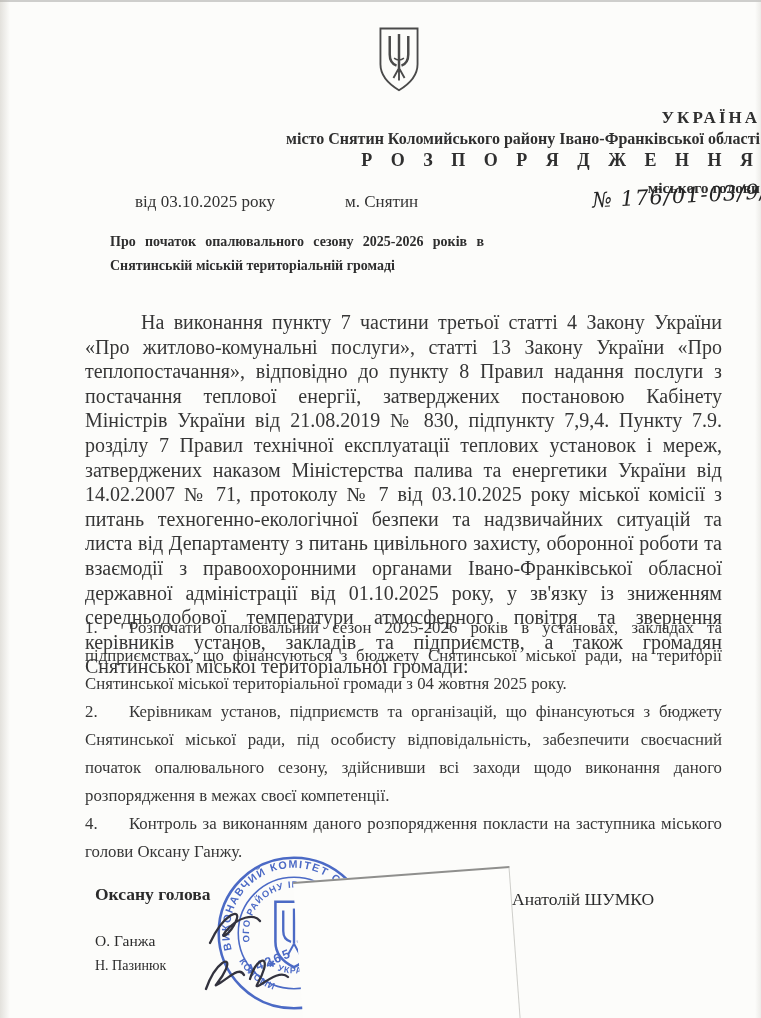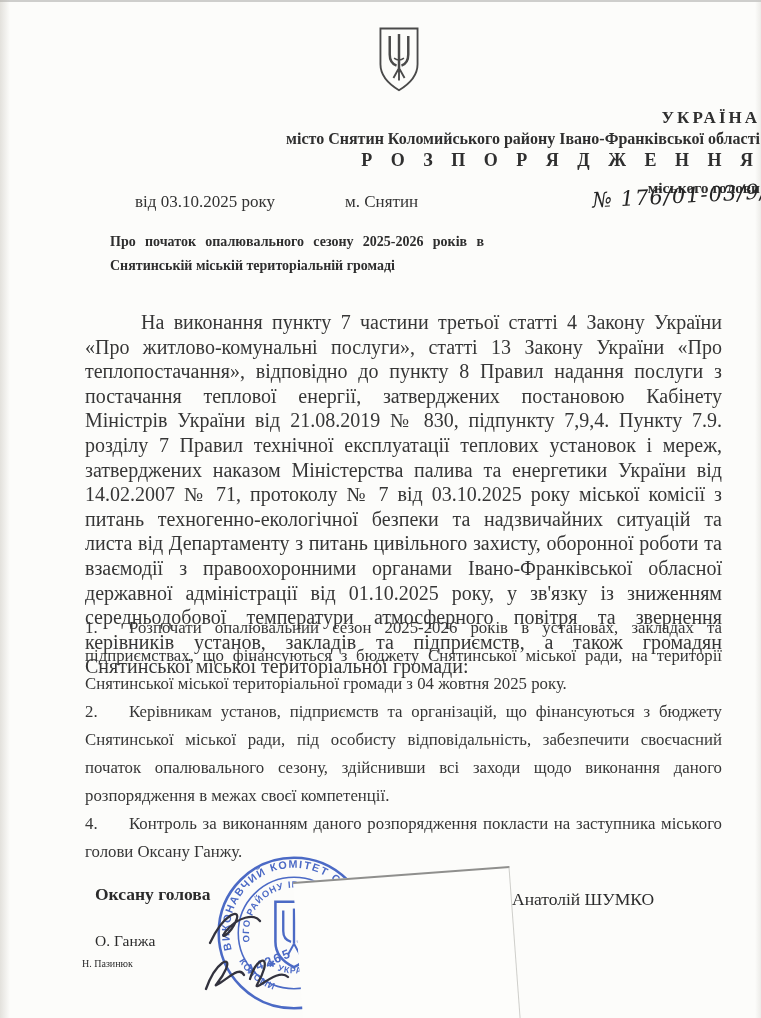--- a/index.html
+++ b/index.html
@@ -51,21 +51,21 @@
   }
 
   .items{position:absolute;left:85px;top:614px;width:637px;font-size:16.8px;color:#363636;}
   .item{margin:0;text-align:justify;line-height:28px;}
   .item .num{display:inline-block;width:44px;text-indent:0;}
 
   .sig-block{position:absolute;left:0;top:884px;width:761px;color:#2b2b2b;}
   .sig-title{position:absolute;left:95px;top:0;font-weight:bold;font-size:17.5px;}
   .sig-name{position:absolute;left:512px;top:5px;font-weight:normal;font-size:17.5px;z-index:6;}
   .approval-1{position:absolute;left:95px;top:48px;font-size:15.5px;}
-  .approval-2{position:absolute;left:82px;top:74px;font-size:10px;}
+  .approval-2{position:absolute;left:95px;top:74px;font-size:14px;}
 
   .stamp{position:absolute;left:206px;top:845px;width:176px;height:176px;
     mix-blend-mode:multiply;opacity:.92;z-index:2;}
   .stamp svg{width:100%;height:100%;}
   .stamp text{font-family:"Liberation Sans", sans-serif;font-weight:bold;}
 
   .pen-signatures{position:absolute;left:198px;top:905px;width:120px;height:100px;z-index:3;}
 
   .paper-overlay{
     position:absolute;left:293px;top:882px;width:216px;height:170px;

